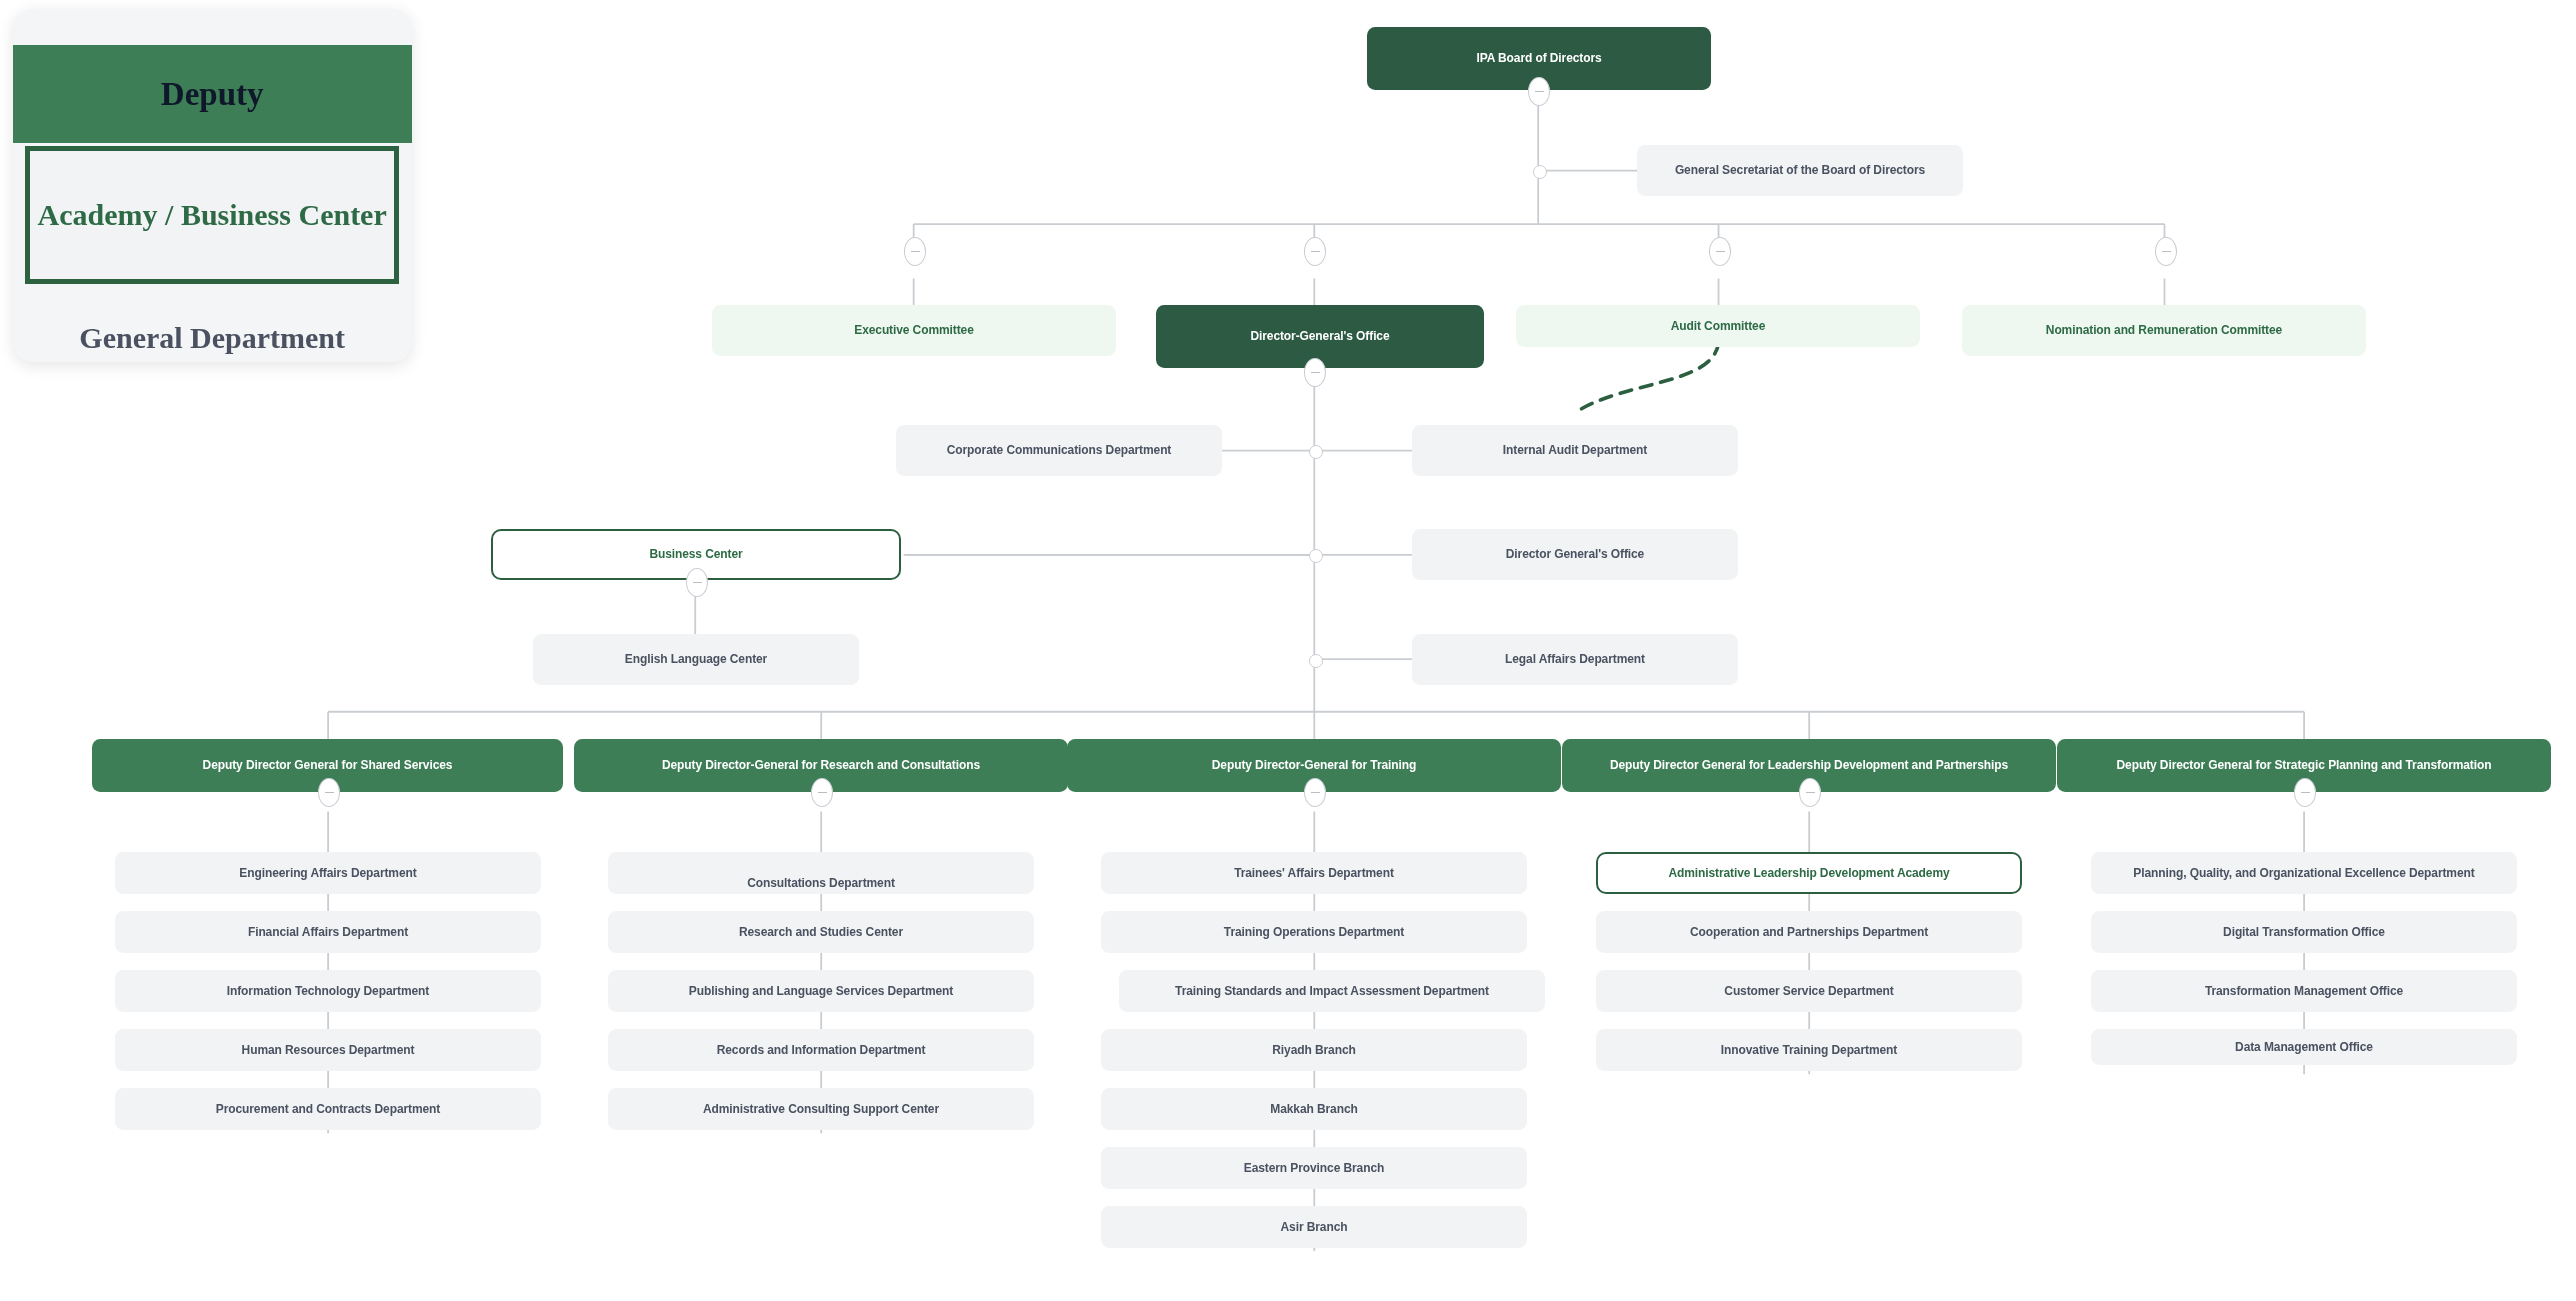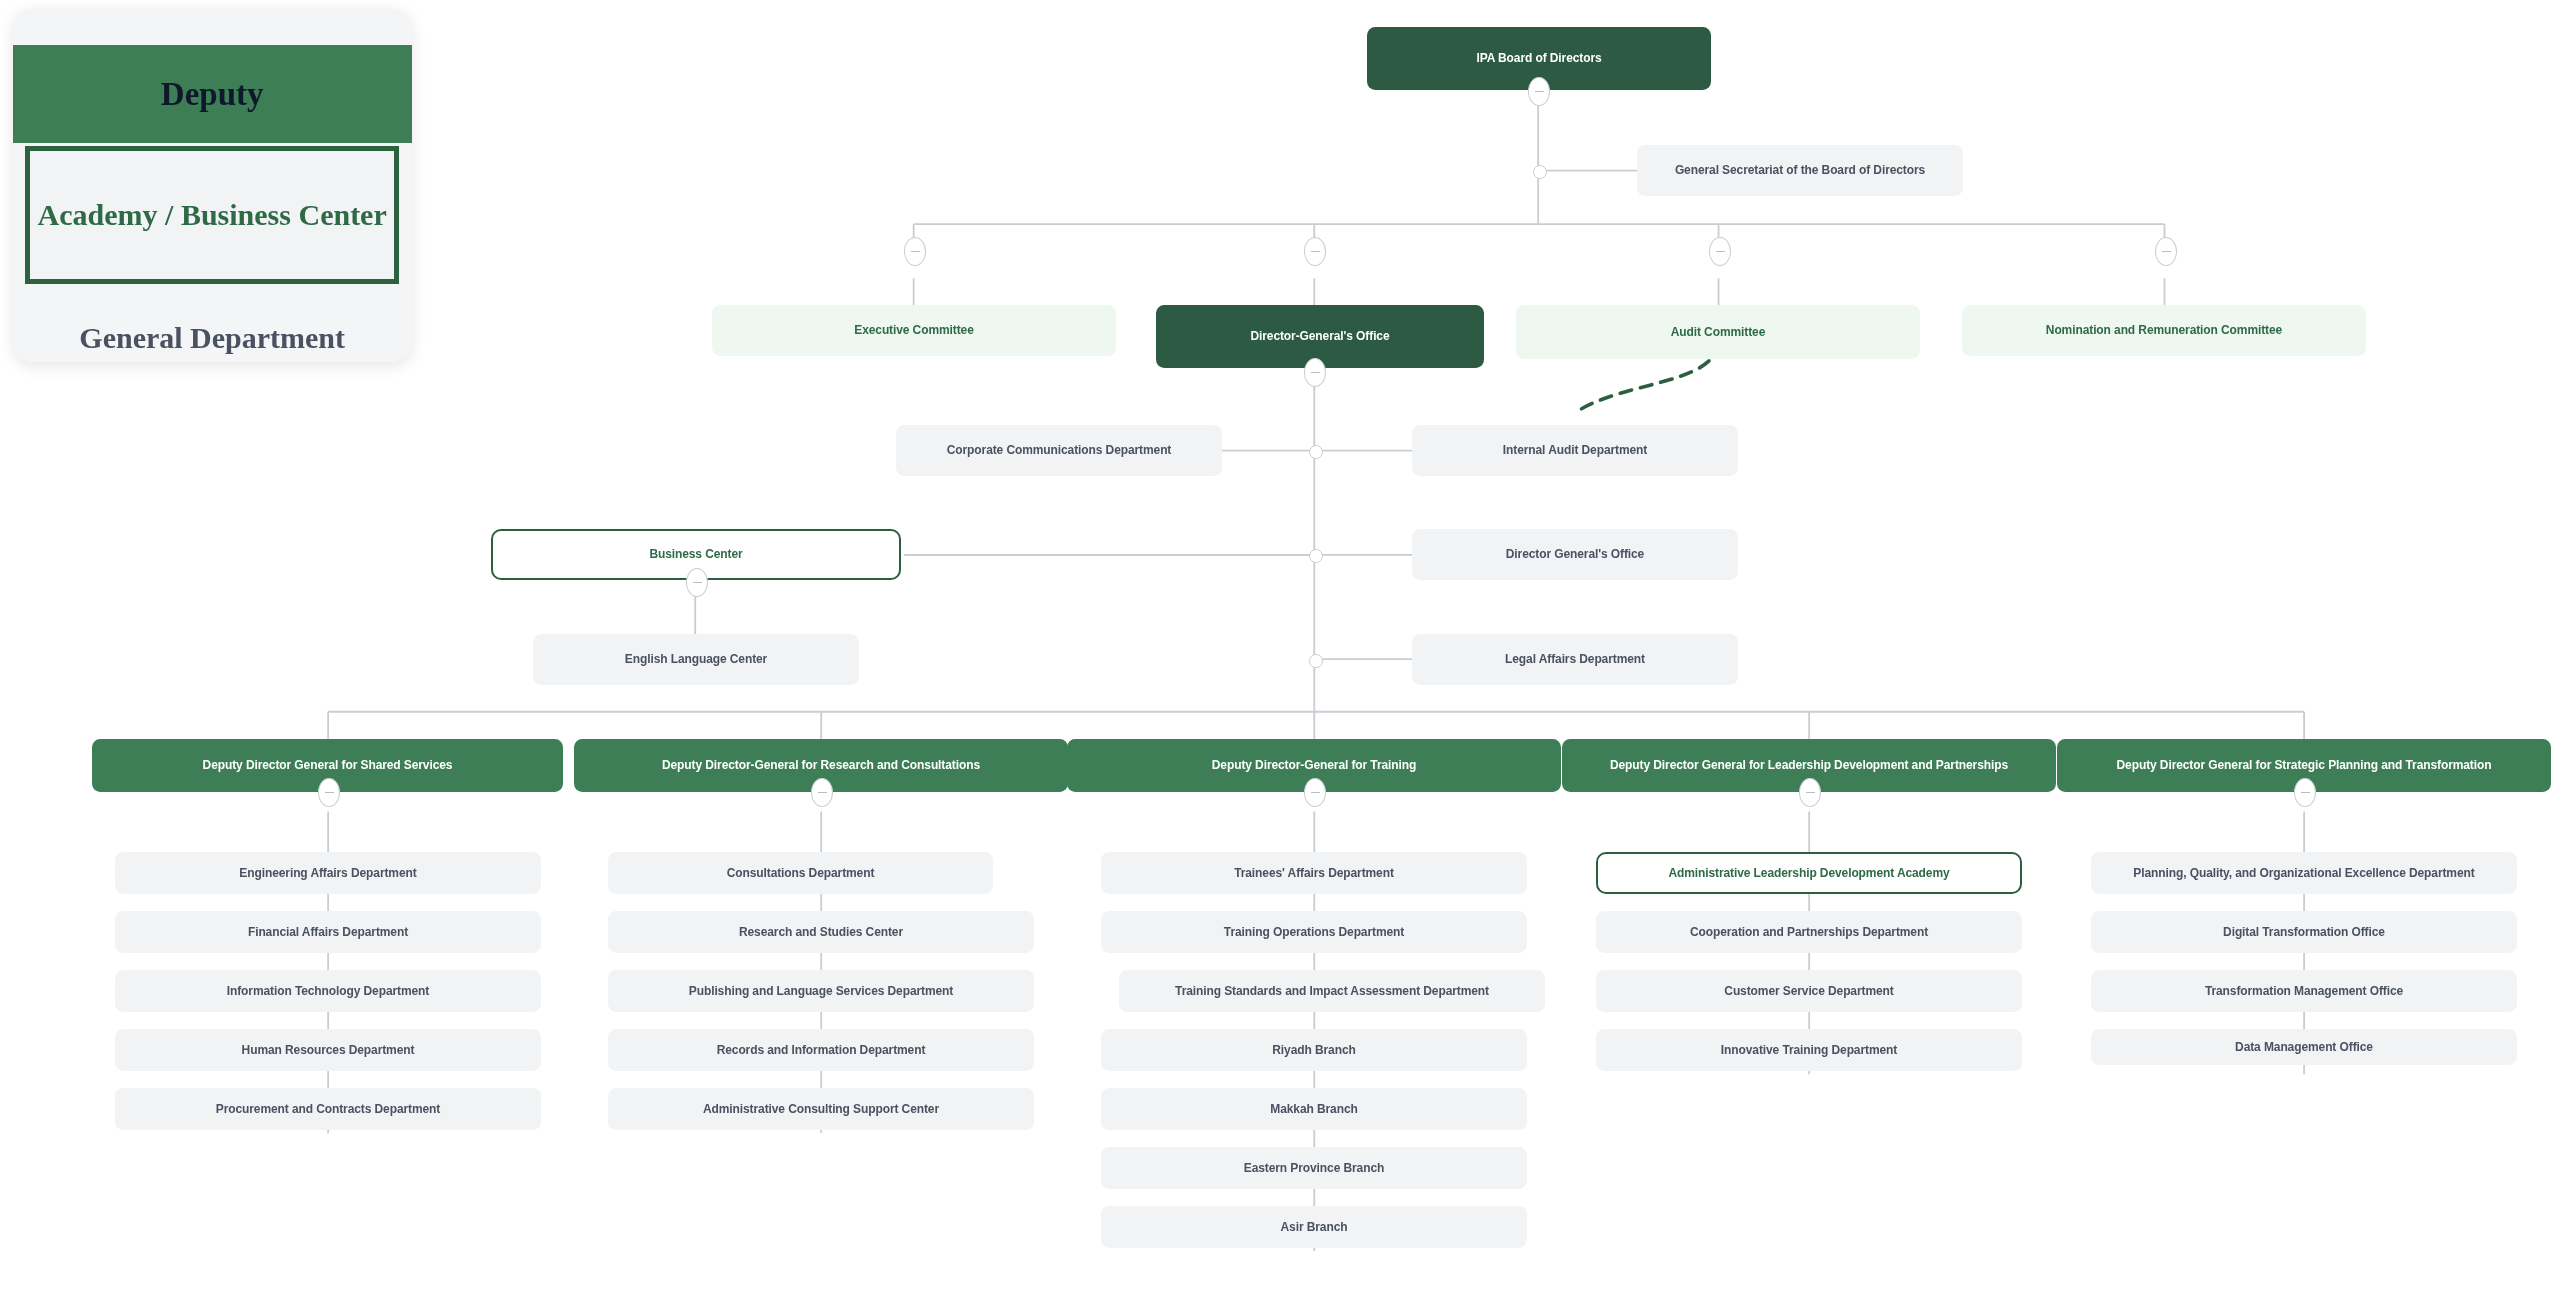--- a/index.html
+++ b/index.html
@@ -174,21 +174,21 @@
 
   <div class="node n-committee" style="left:712px;top:305px;width:404px;height:51px;">
     <span>Executive Committee</span>
   </div>
 
   <div class="node n-board" style="left:1156px;top:305px;width:328px;height:63px;">
     <span>Director-General's Office</span>
   </div>
   <div class="toggle" style="left:1304px;top:358px;"></div>
 
-  <div class="node n-committee" style="left:1516px;top:305px;width:404px;height:54px;">
+  <div class="node n-committee" style="left:1516px;top:305px;width:404px;height:42px;">
     <span>Audit Committee</span>
   </div>
 
   <div class="node n-committee" style="left:1962px;top:305px;width:404px;height:51px;">
     <span>Nomination and Remuneration Committee</span>
   </div>
 
   <div class="toggle round" style="left:1309px;top:445px;"></div>
   <div class="toggle round" style="left:1309px;top:549px;"></div>
   <div class="toggle round" style="left:1309px;top:654px;"></div>
@@ -234,21 +234,21 @@
       <div class="node n-dept" style="left: 115px; top: 1029px; width: 426px; height: 42px;">
         <span>Human Resources Department</span>
       </div>
       <div class="node n-dept" style="left: 115px; top: 1088px; width: 426px; height: 42px;">
         <span>Procurement and Contracts Department</span>
       </div>
       <div class="node n-deputy" style="left: 574px; top: 739px; width: 494px; height: 53px;">
         <span>Deputy Director-General for Research and Consultations</span>
       </div>
       <div class="toggle" style="left: 811px; top: 778px;"></div>
-      <div class="node n-dept" style="left: 608px; top: 852px; width: 385px; height: 42px;">
+      <div class="node n-dept" style="left: 608px; top: 852px; width: 426px; height: 42px; align-items: flex-end;">
         <span>Consultations Department</span>
       </div>
       <div class="node n-dept" style="left: 608px; top: 911px; width: 426px; height: 42px;">
         <span>Research and Studies Center</span>
       </div>
       <div class="node n-dept" style="left: 608px; top: 970px; width: 426px; height: 42px;">
         <span>Publishing and Language Services Department</span>
       </div>
       <div class="node n-dept" style="left: 608px; top: 1029px; width: 426px; height: 42px;">
         <span>Records and Information Department</span>

